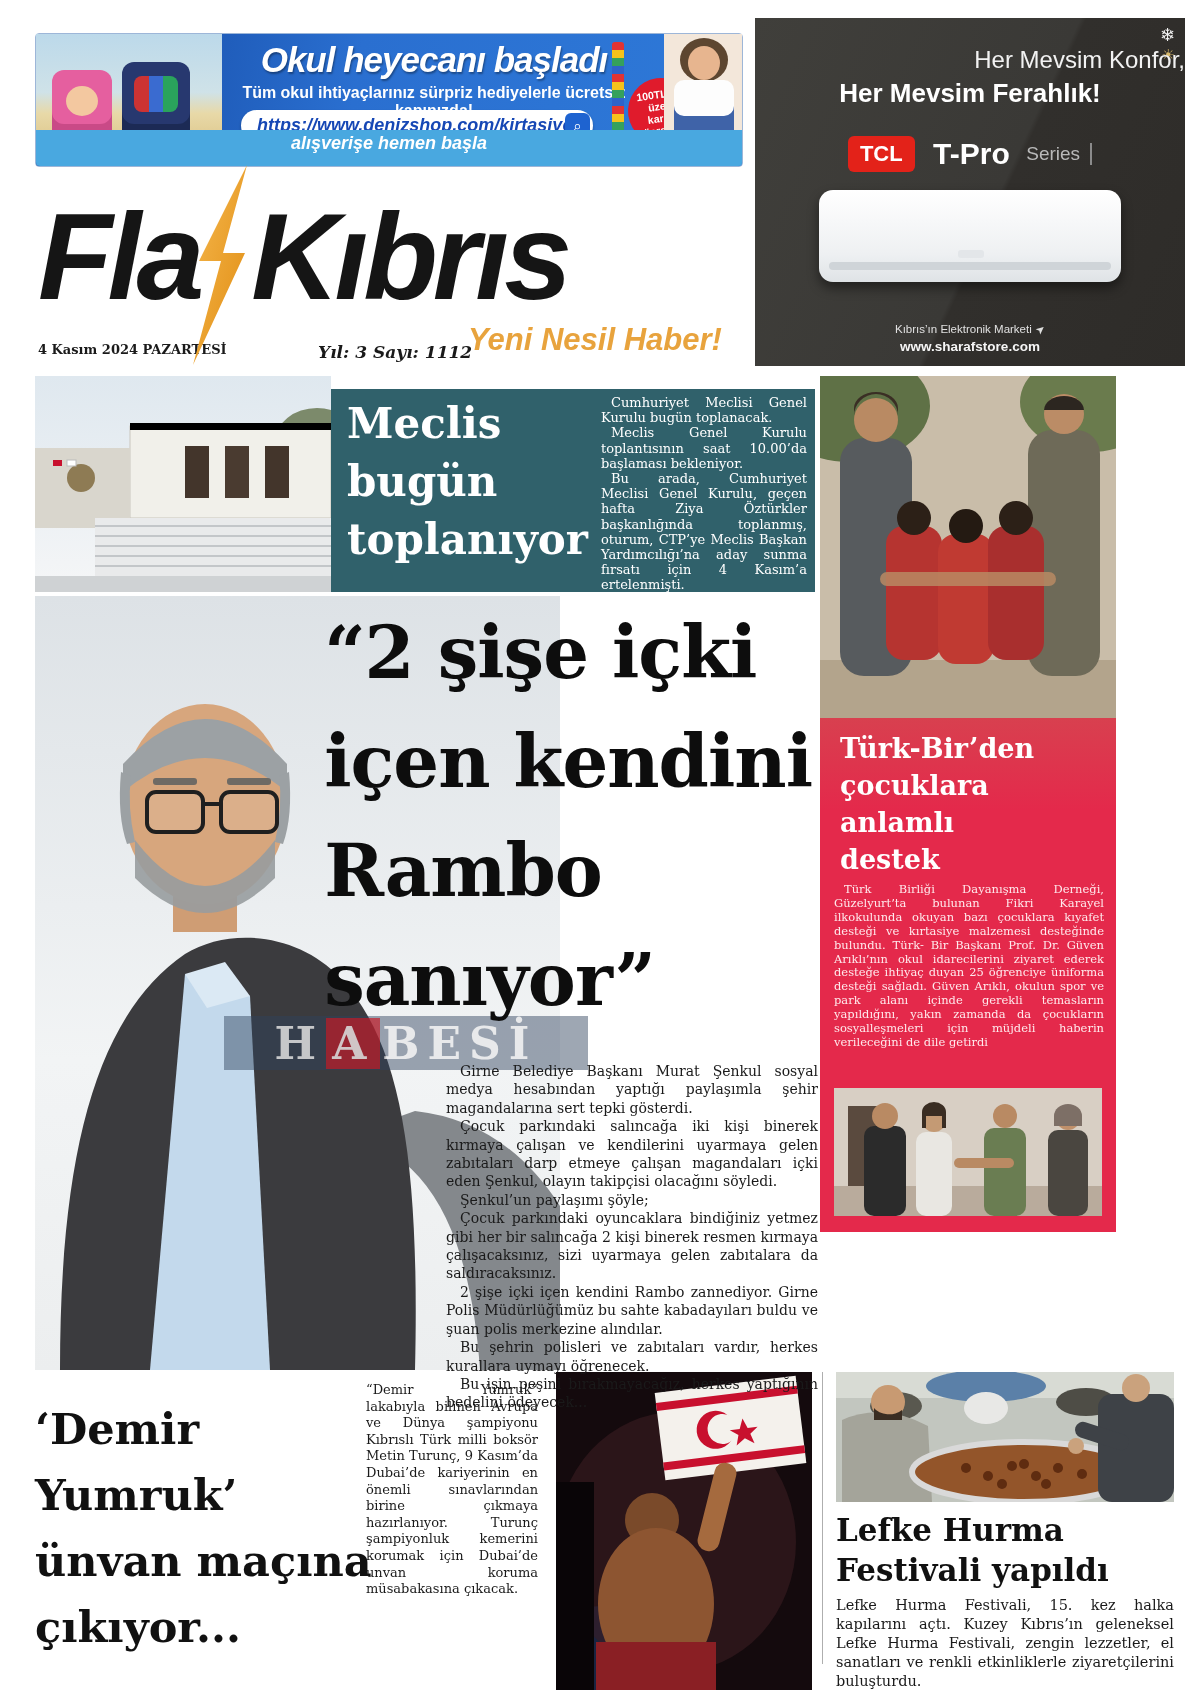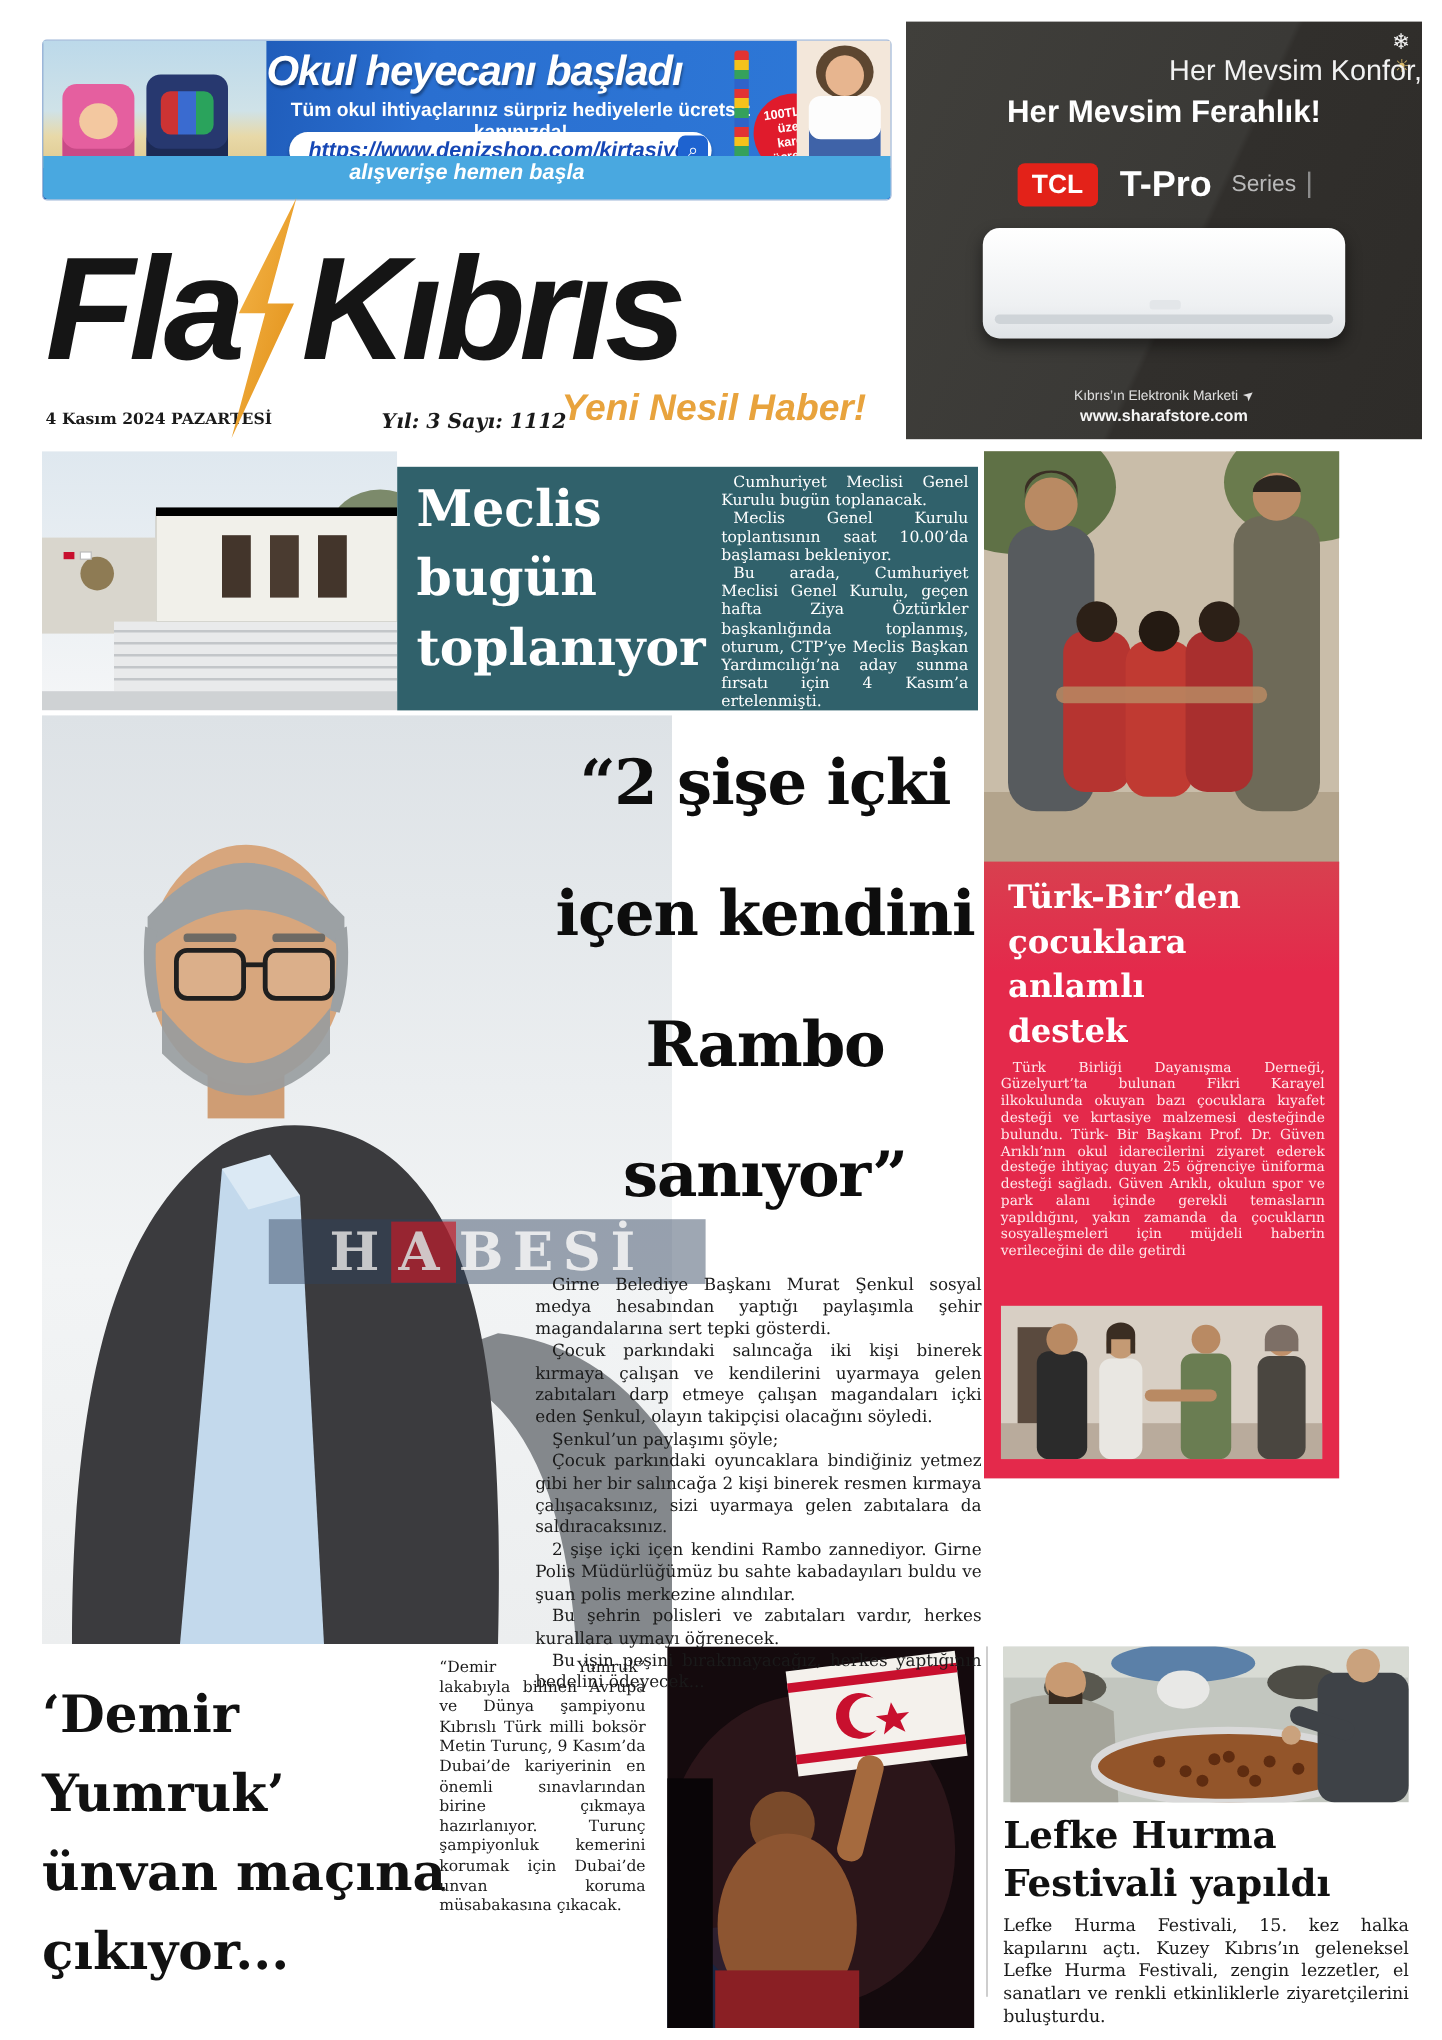--- a/index.html
+++ b/index.html
@@ -11,21 +11,21 @@
   
   .banner{left:35px;top:33px;width:706px;height:132px;border:1px solid #9db6d8;
           background:linear-gradient(100deg,#12459f 0%,#2a6fd0 45%,#2e79d8 100%);border-radius:4px;}
   .banner .beach{left:0;top:0;width:186px;height:106px;
           background:linear-gradient(#bcd9ea 0%,#cfe2e8 55%,#e8d9a8 75%,#dfc98f 100%);}
   .bp1{left:16px;top:36px;width:60px;height:72px;background:#e55f9f;border-radius:12px;box-shadow:inset 0 -18px 0 #c94a87;}
   .bp1:before{content:"";position:absolute;left:14px;top:16px;width:32px;height:30px;border-radius:50%;background:#f3c8a0;}
   .bp2{left:86px;top:28px;width:68px;height:82px;background:#27386f;border-radius:12px;box-shadow:inset 0 -20px 0 #1c2a55;}
   .bp2:before{content:"";position:absolute;left:12px;top:14px;width:44px;height:36px;border-radius:8px;
               background:linear-gradient(90deg,#c33 0 33%,#3a6bd0 33% 66%,#2aa35c 66%);}
-  .banner-h{left:186px;right:96px;top:6px;color:#fff;font-size:35px;font-weight:bold;
+  .banner-h{left:186px;right:96px;top:6px;text-align:center;color:#fff;font-size:35px;font-weight:bold;
             font-style:italic;letter-spacing:-1px;text-shadow:1px 2px 2px rgba(0,0,0,.35);}
   .banner-s{left:186px;right:96px;top:50px;text-align:center;color:#fff;font-size:16px;font-weight:bold;}
   .pill{left:205px;top:76px;width:352px;height:31px;background:#fff;border-radius:16px;box-shadow:0 2px 3px rgba(0,0,0,.3);}
   .pill-url{position:absolute;left:16px;top:5px;color:#1647b5;font-size:18px;font-weight:bold;font-style:italic;}
   .pill-btn{position:absolute;right:3px;top:3px;width:25px;height:25px;border-radius:6px;background:#1e63d0;
             color:#fff;font-size:15px;line-height:25px;text-align:center;}
   .pencilstrip{right:118px;top:8px;width:12px;height:96px;border-radius:3px;
             background:repeating-linear-gradient(#e23333 0 8px,#f5c21b 8px 16px,#35a15c 16px 24px,#2f63c9 24px 32px);}
   .badge{right:48px;top:44px;width:66px;height:66px;border-radius:50%;background:#e01b2c;transform:rotate(-8deg);
          color:#fff;font-size:10.5px;font-weight:bold;text-align:center;padding-top:10px;box-sizing:border-box;line-height:1.15;}
@@ -78,22 +78,22 @@
   
   .family{left:820px;top:376px;width:296px;height:344px;}
   .redbox{left:820px;top:718px;width:296px;height:514px;background:linear-gradient(#d8404f 0%,#e4294b 18%,#e4294b 100%);}
   .red-h{position:absolute;left:20px;top:12px;color:#fff;font-weight:bold;font-size:27px;line-height:37px;}
   .red-b{position:absolute;left:14px;top:165px;width:270px;color:#ffe9ec;font-size:11.5px;line-height:13.9px;text-align:justify;}
   .red-b p{margin:0;text-indent:10px;}
   .red-photo{position:absolute;left:14px;top:370px;width:268px;height:128px;}
 
   
   .portrait{left:35px;top:596px;width:525px;height:774px;z-index:1;}
-  .main-h{right:390px;top:598px;text-align:center;z-index:4;color:#0d0d0d;font-weight:bold;
-          font-size:52px;line-height:109px;letter-spacing:-1px;white-space:nowrap;}
+  .main-h{right:390px;top:598px;text-align:left;z-index:4;color:#0d0d0d;font-weight:bold;
+          font-size:72px;line-height:109px;letter-spacing:-1px;white-space:nowrap;}
   .wmark{left:224px;top:1016px;width:364px;height:54px;z-index:3;background:rgba(47,66,92,.55);
          display:flex;align-items:center;justify-content:center;opacity:.85;}
   .wmark .wl{font-family:"DejaVu Serif",serif;font-size:44px;font-weight:bold;color:rgba(242,242,242,.9);letter-spacing:8px;}
   .wmark .wa{background:rgba(178,32,44,.92);padding:0 6px;margin:0 2px;}
   .main-b{left:446px;top:1062px;width:372px;z-index:4;font-size:14px;line-height:18.4px;
           color:#1a1a1a;text-align:justify;}
   .main-b p{margin:0;text-indent:14px;}
 
   
   .boxer-h{left:35px;top:1396px;width:340px;font-weight:bold;font-size:43px;line-height:66px;color:#111;}

